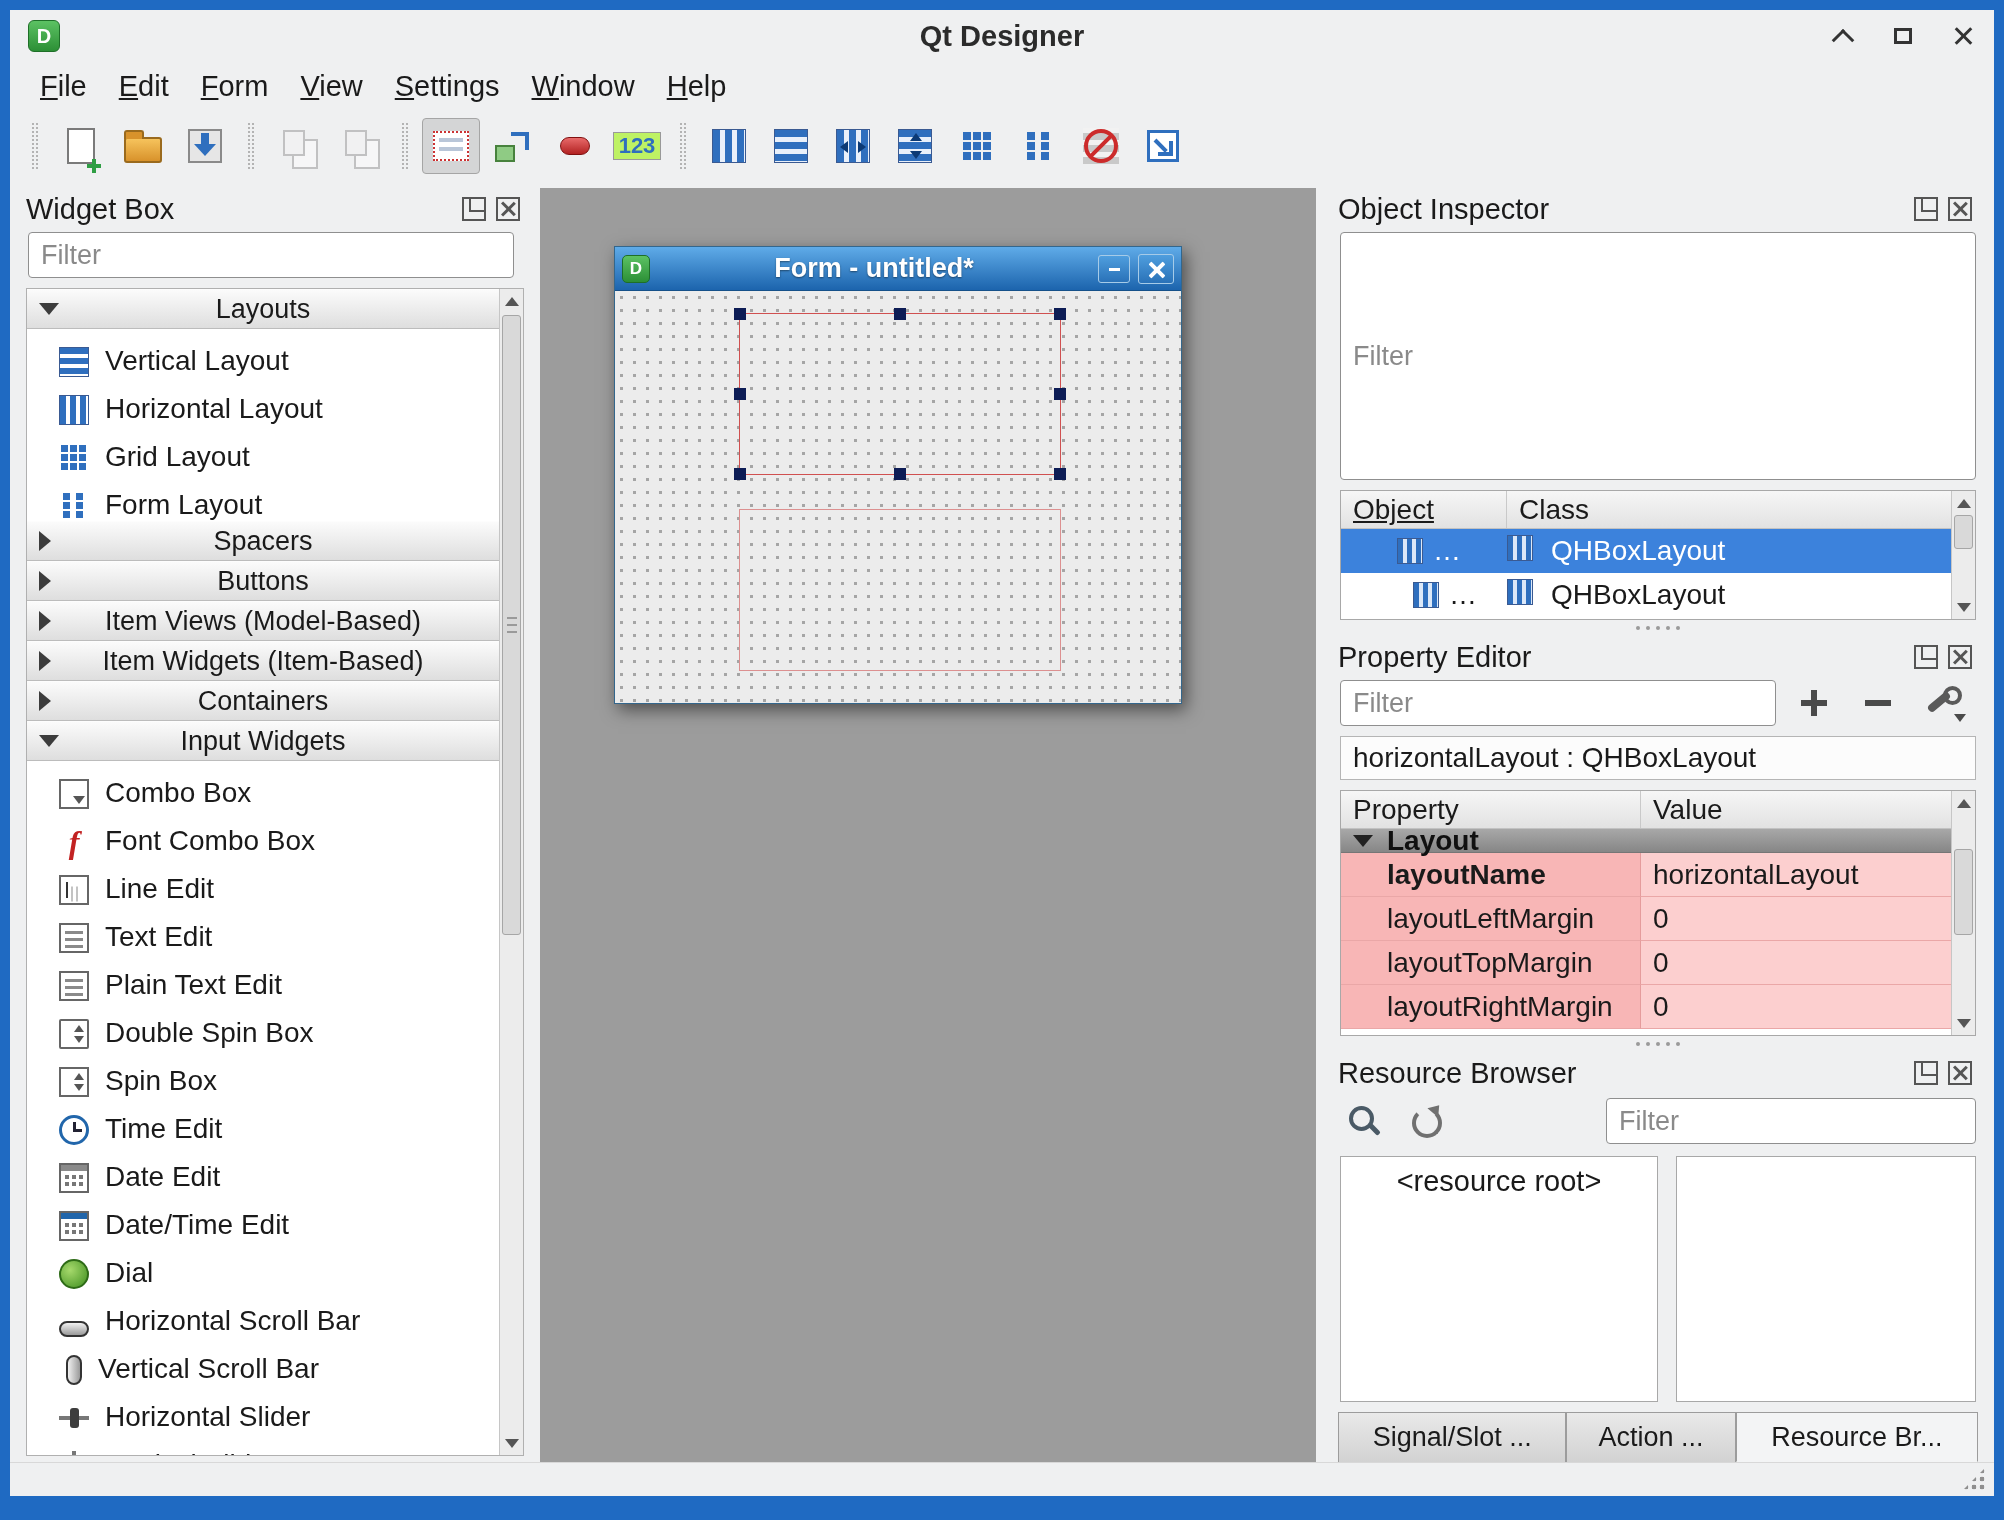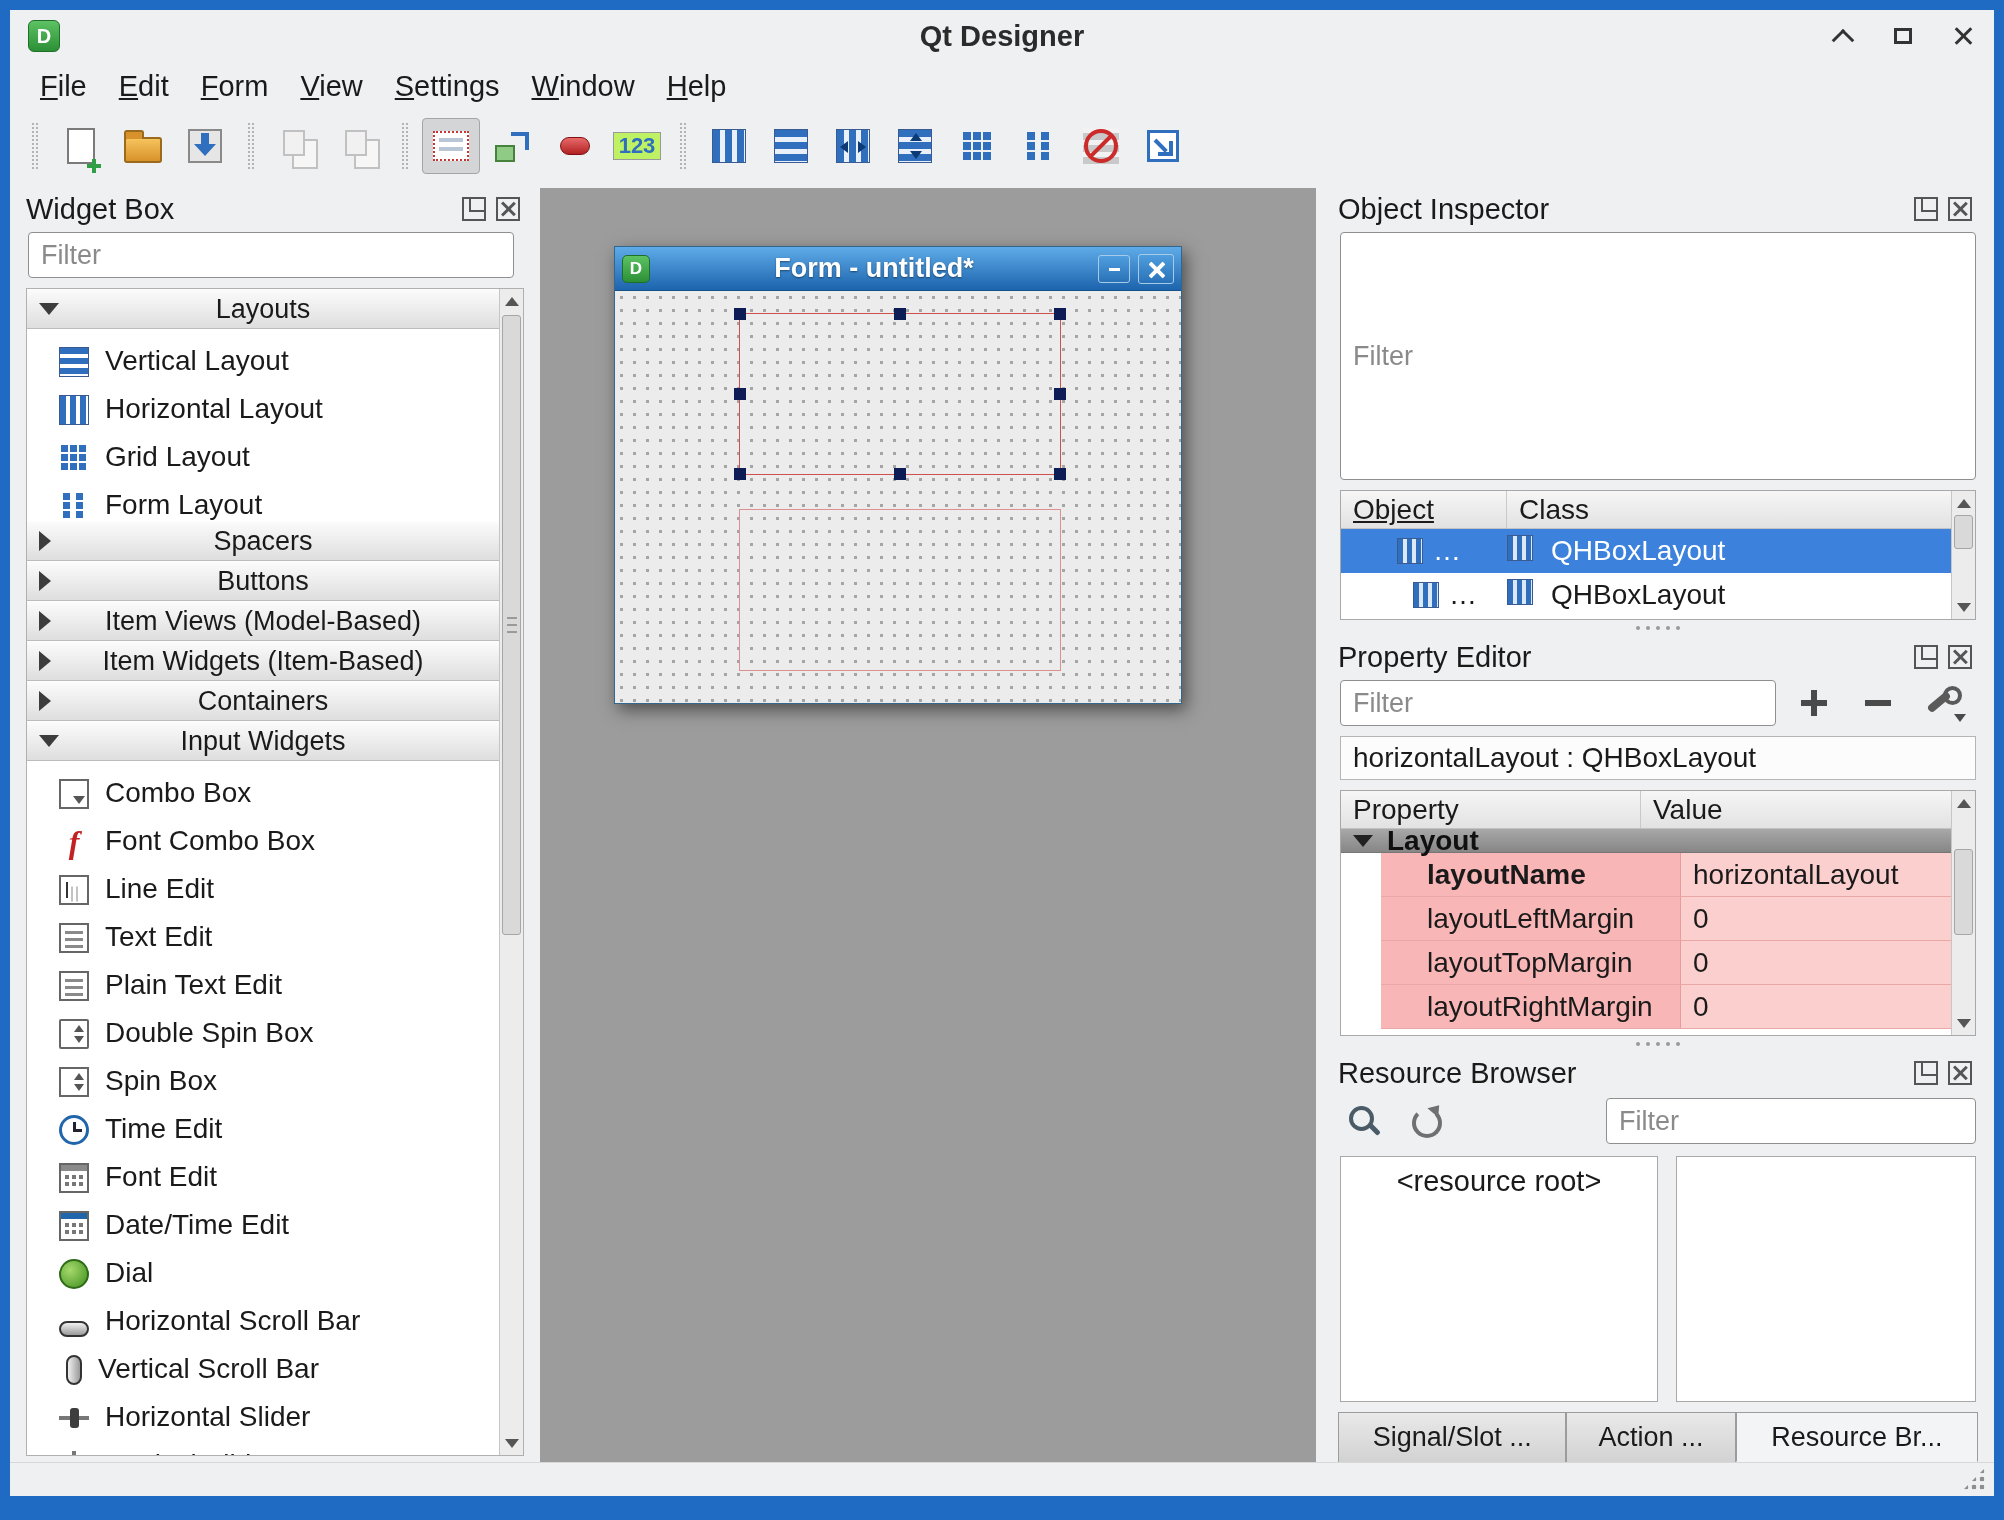--- a/index.html
+++ b/index.html
@@ -196,21 +196,21 @@
 
   .pe-current { height:44px; flex:none; border:1px solid #b5b5b5; background:#fcfcfc; display:flex; align-items:center; padding-left:12px; font-size:28px; margin:0 2px 10px 2px; }
   .pe-table { border:1px solid #a8a8a8; background:#fff; height:246px; flex:none; overflow:hidden; position:relative; margin:0 2px; }
   .pe-inner { position:absolute; inset:0 24px 0 0; }
   .pe-col-prop { width:300px; padding-left:12px; border-right:1px solid #c9c9c9; display:flex; align-items:center; }
   .pe-col-val { flex:1; padding-left:12px; display:flex; align-items:center; }
   .pe-group { height:24px; background:linear-gradient(#a8a8a8,#868686); border-bottom:1px solid #767676; display:flex; align-items:center;
               font-weight:bold; font-size:28px; padding-left:46px; position:relative; color:#101010; }
   .pe-group .tri-pos { position:absolute; left:12px; }
   .pe-group .tri-down { border-top-color:#222; }
-  .pe-row { height:44px; display:flex; font-size:28px;padding-left:40px; }
+  .pe-row { height:44px; display:flex; font-size:28px; }
   .pe-prop { width:300px; flex:none; background:#f8b6b6; border-right:1px solid #e59c9c; border-bottom:1px solid #eaa7a7; display:flex; align-items:center; padding-left:46px; }
   .pe-val { flex:1; background:#fccfcf; border-bottom:1px solid #eaa7a7; display:flex; align-items:center; padding-left:12px; }
   .pe-row.name-row .pe-prop { font-weight:bold; }
 
   .rb-tools { display:flex; align-items:center; margin:4px 2px 12px 2px; flex:none; }
   .rb-btn { width:50px; height:46px; position:relative; margin-right:10px; }
   .ic-magnifier::before { content:""; position:absolute; left:9px; top:8px; width:17px; height:17px; border:4px solid #4a5a66; border-radius:50%; }
   .ic-magnifier::after { content:""; position:absolute; left:28px; top:29px; width:13px; height:5px; background:#4a5a66; border-radius:2px; transform:rotate(45deg); }
   .ic-refresh::before { content:""; position:absolute; left:12px; top:10px; width:22px; height:22px; border:4px solid #707070; border-top-color:transparent; border-radius:50%; }
   .ic-refresh::after { content:""; position:absolute; right:7px; top:6px; border-left:7px solid transparent; border-right:7px solid transparent; border-bottom:10px solid #707070; transform:rotate(40deg); }
@@ -406,21 +406,21 @@
           <div class="wb-item">
             <span class="wb-ic wi-spin"></span>
             <span>Spin Box</span>
           </div>
           <div class="wb-item">
             <span class="wb-ic wi-time"></span>
             <span>Time Edit</span>
           </div>
           <div class="wb-item">
             <span class="wb-ic wi-date"></span>
-            <span>Font Edit</span>
+            <span>Date Edit</span>
           </div>
           <div class="wb-item">
             <span class="wb-ic wi-datetime"></span>
             <span>Date/Time Edit</span>
           </div>
           <div class="wb-item">
             <span class="wb-ic wi-dial"></span>
             <span>Dial</span>
           </div>
           <div class="wb-item">

